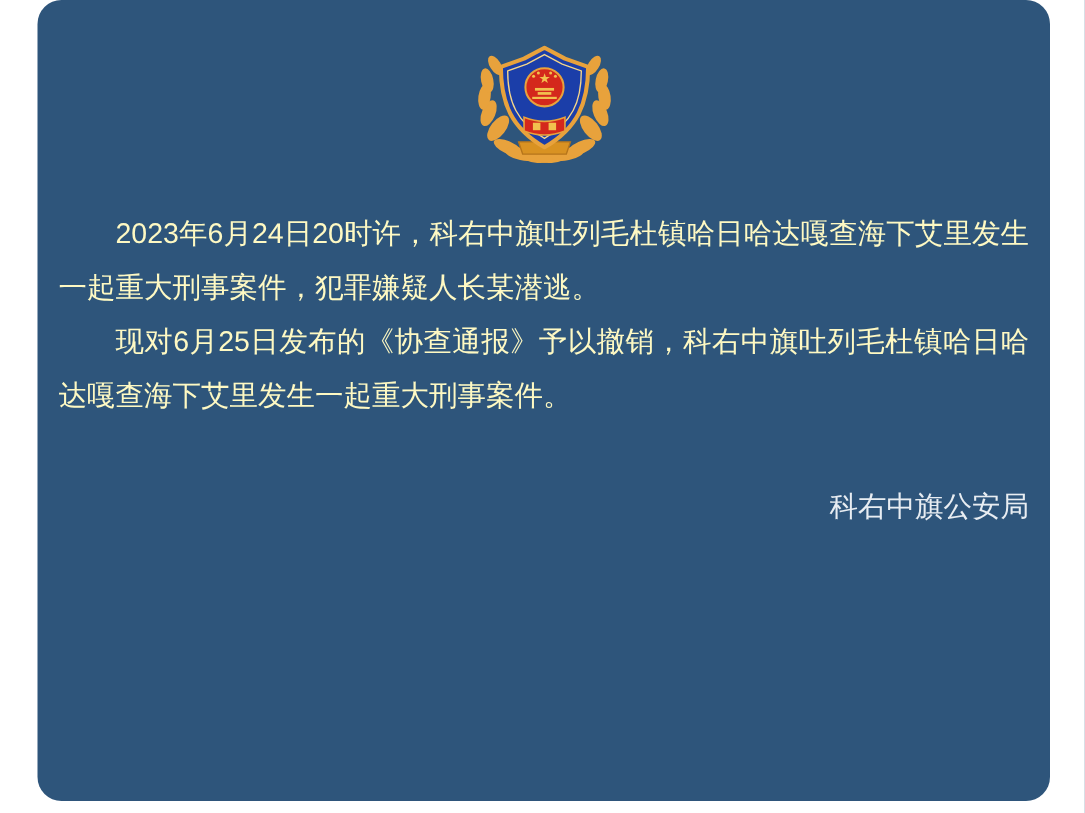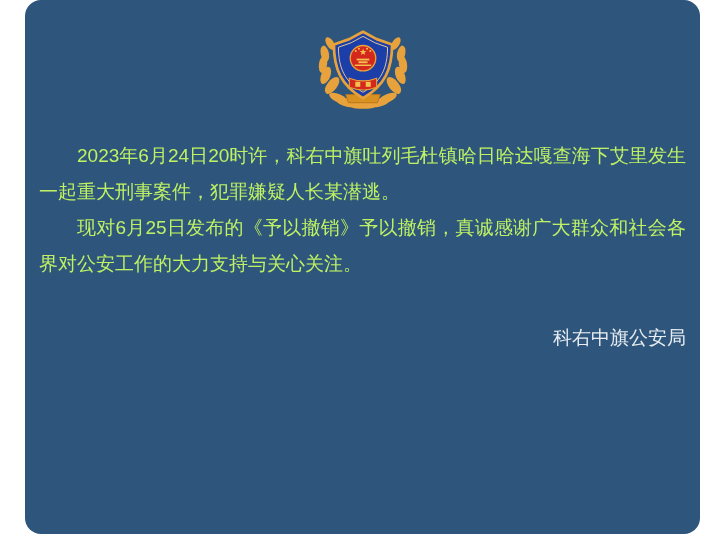--- a/index.html
+++ b/index.html
@@ -40,21 +40,21 @@
   .notice-title {
     margin-top: 11px;
     text-align: center;
     color: #ffffff;
     font-size: 20px;
     font-weight: bold;
     letter-spacing: 1px;
   }
   .notice-body {
     margin: 21px 14px 0 14px;
-    color: #bef264;
+    color: #fef9c3;
     font-size: 19px;
     line-height: 36px;
     text-align: justify;
   }
   .notice-body p {
     margin: 0;
     text-indent: 2em;
   }
   .sign-block {
     margin: 40px 14px 0 12px;
@@ -111,21 +111,21 @@
 
         <path d="M40,54 q15,6 30,0 v10 q-15,6 -30,0 z" fill="#d4281c" stroke="#e8a23c" stroke-width="1.2"></path>
         <rect x="46.5" y="58" width="5.5" height="5.5" fill="#f2c14e"></rect>
         <rect x="58" y="58" width="5.5" height="5.5" fill="#f2c14e"></rect>
       </svg>
     </div>
 
 
     <div class="notice-body">
       <p>2023年6月24日20时许，科右中旗吐列毛杜镇哈日哈达嘎查海下艾里发生一起重大刑事案件，犯罪嫌疑人长某潜逃。</p>
-      <p>现对6月25日发布的《予以撤销》予以撤销，真诚感谢广大群众和社会各界对公安工作的大力支持与关心关注。</p>
+      <p>现对6月25日发布的《协查通报》予以撤销，科右中旗吐列毛杜镇哈日哈达嘎查海下艾里发生一起重大刑事案件。</p>
     </div>
 
     <div class="sign-block">
       <div>科右中旗公安局</div>
     </div>
 
   </div>
 </div>
 
 </body></html>

